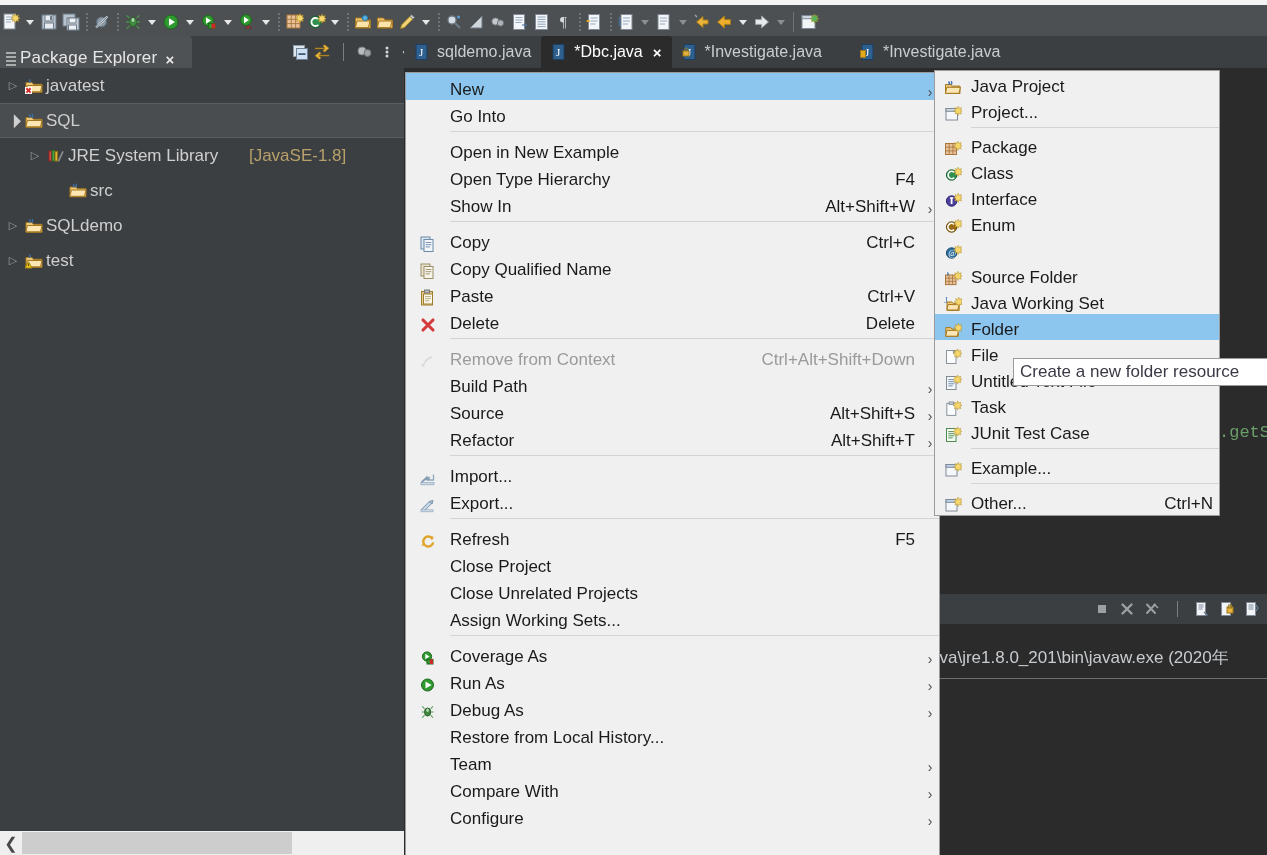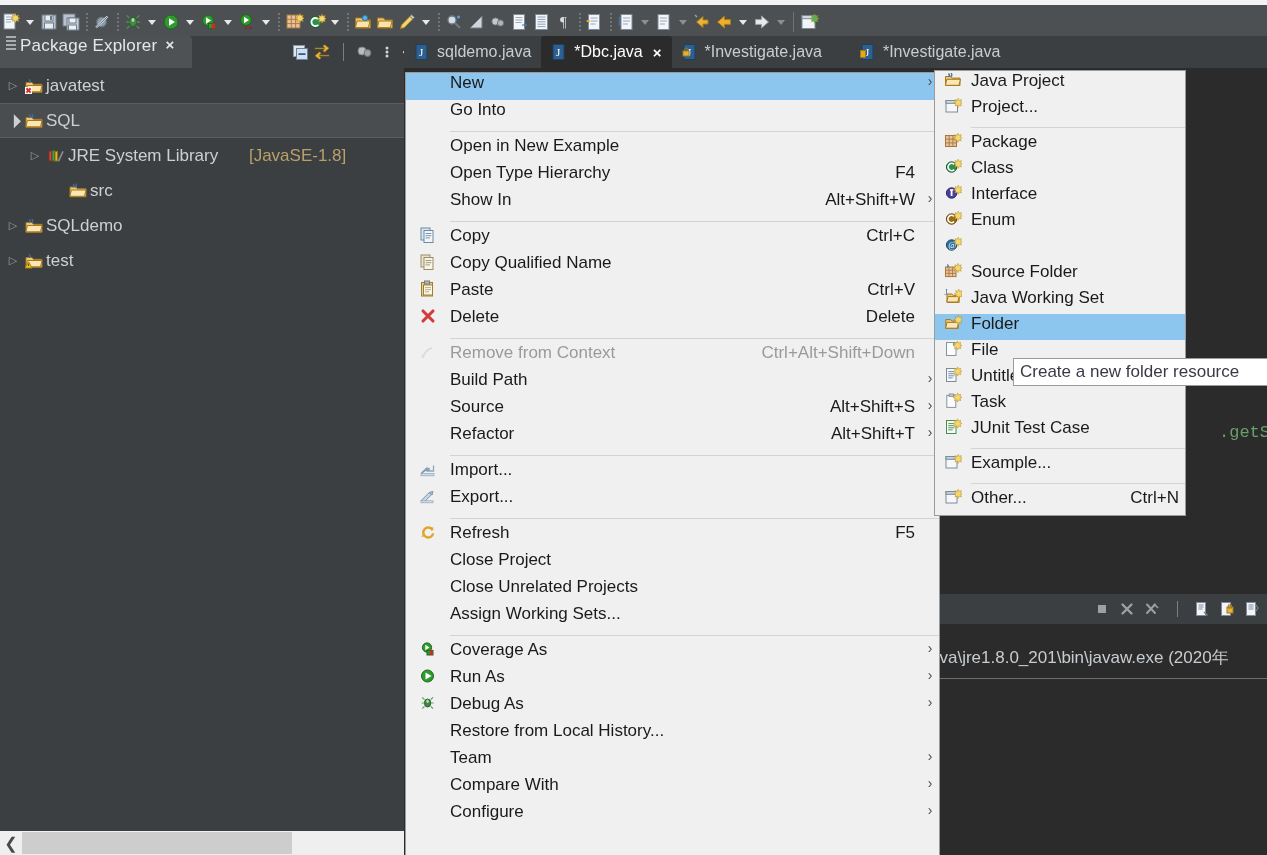--- a/index.html
+++ b/index.html
@@ -30,21 +30,21 @@
   .tb-sep { width:9px; height:20px; display:flex; align-items:center; justify-content:center; }
   .tb-sep::before { content:""; display:block; width:2px; height:18px;
      background-image: repeating-linear-gradient(to bottom,#6f7477 0,#6f7477 2px,transparent 2px,transparent 4px); }
   .tb-sep.solid::before { background-image:none; background:#6f7477; width:1px; height:20px; }
 
   
   .pe-tabbar { position:absolute; left:0; top:36px; width:404px; height:32px; background:#3c3f41; }
   .pe-tab {
     position:absolute; left:0; top:36px; width:192px; height:32px;
     background:#4e5254; color:#e6e6e6;
-    display:flex; align-items:flex-start; padding-left:6px;
+    display:flex; align-items:flex-end; padding-left:6px;
     border-top-right-radius:4px;
     font-size:17px;
   }
   .pe-tab .gripper { width:10px; height:16px; margin-right:4px;
       background-image: repeating-linear-gradient(to bottom,#c8c8c8 0,#c8c8c8 2px,transparent 2px,transparent 4px);
       background-size:2px 16px; background-repeat:repeat-x; opacity:.75; }
   .pe-tab .label { letter-spacing:.2px; }
   .pe-tab .close { margin-left:8px; font-size:15px; color:#e6e6e6; font-weight:bold; }
   .pe-tools { position:absolute; top:36px; left:290px; width:150px; height:32px; display:flex; align-items:center; gap:2px; }
   .pe-tools .pt { width:24px; height:24px; display:flex; align-items:center; justify-content:center; }
@@ -77,32 +77,32 @@
   .console-body { position:absolute; left:930px; top:624px; width:337px; height:231px; background:#2b2b2b; }
   .console-line { position:absolute; left:0px; top:22px; color:#c8cdd1; font-size:17px; white-space:nowrap; }
   .console-div { position:absolute; left:0; top:54px; width:337px; height:1px; background:#6e6e6e; }
 
   
   .ctxmenu {
     position:absolute; left:405px; top:72px; width:535px; height:783px;
     background:#f0f0f0; border:1px solid #9b9b9b; border-bottom:none;
     font-size:17px; color:#1a1a1a;
   }
-  .mi { position:relative; height:27px; display:flex; align-items:flex-start; }
+  .mi { position:relative; height:27px; display:flex; align-items:flex-end; }
   .mi .mico { width:44px; flex:0 0 44px; display:flex; align-items:center; justify-content:center; }
   .mi .mlabel { flex:1 1 auto; white-space:nowrap; }
   .mi .maccel { margin-left:auto; padding-right:6px; color:#1a1a1a; white-space:nowrap; }
   .mi .marrow { width:18px; flex:0 0 18px; text-align:center; color:#4a4a4a; font-size:14px; }
   .mi.selected { background:#8cc6ef; }
   .mi.disabled .mlabel, .mi.disabled .maccel { color:#9a9a9a; }
   .msep { height:1px; background:#d3d3d3; margin:4px 0 4px 44px; }
 
   
   .submenu {
-    position:absolute; left:934px; top:70px; width:252px; height:446px;
+    position:absolute; left:934px; top:70px; width:286px; height:446px;
     background:#f0f0f0; border:1px solid #9b9b9b;
     font-size:17px; color:#1a1a1a;
   }
   .submenu .mi { height:26px; }
   .submenu .mi .mico { width:36px; flex:0 0 36px; }
   .submenu .msep { margin-left:36px; }
 
   
   .tooltip {
     position:absolute; left:1013px; top:358px; width:262px; height:28px;

